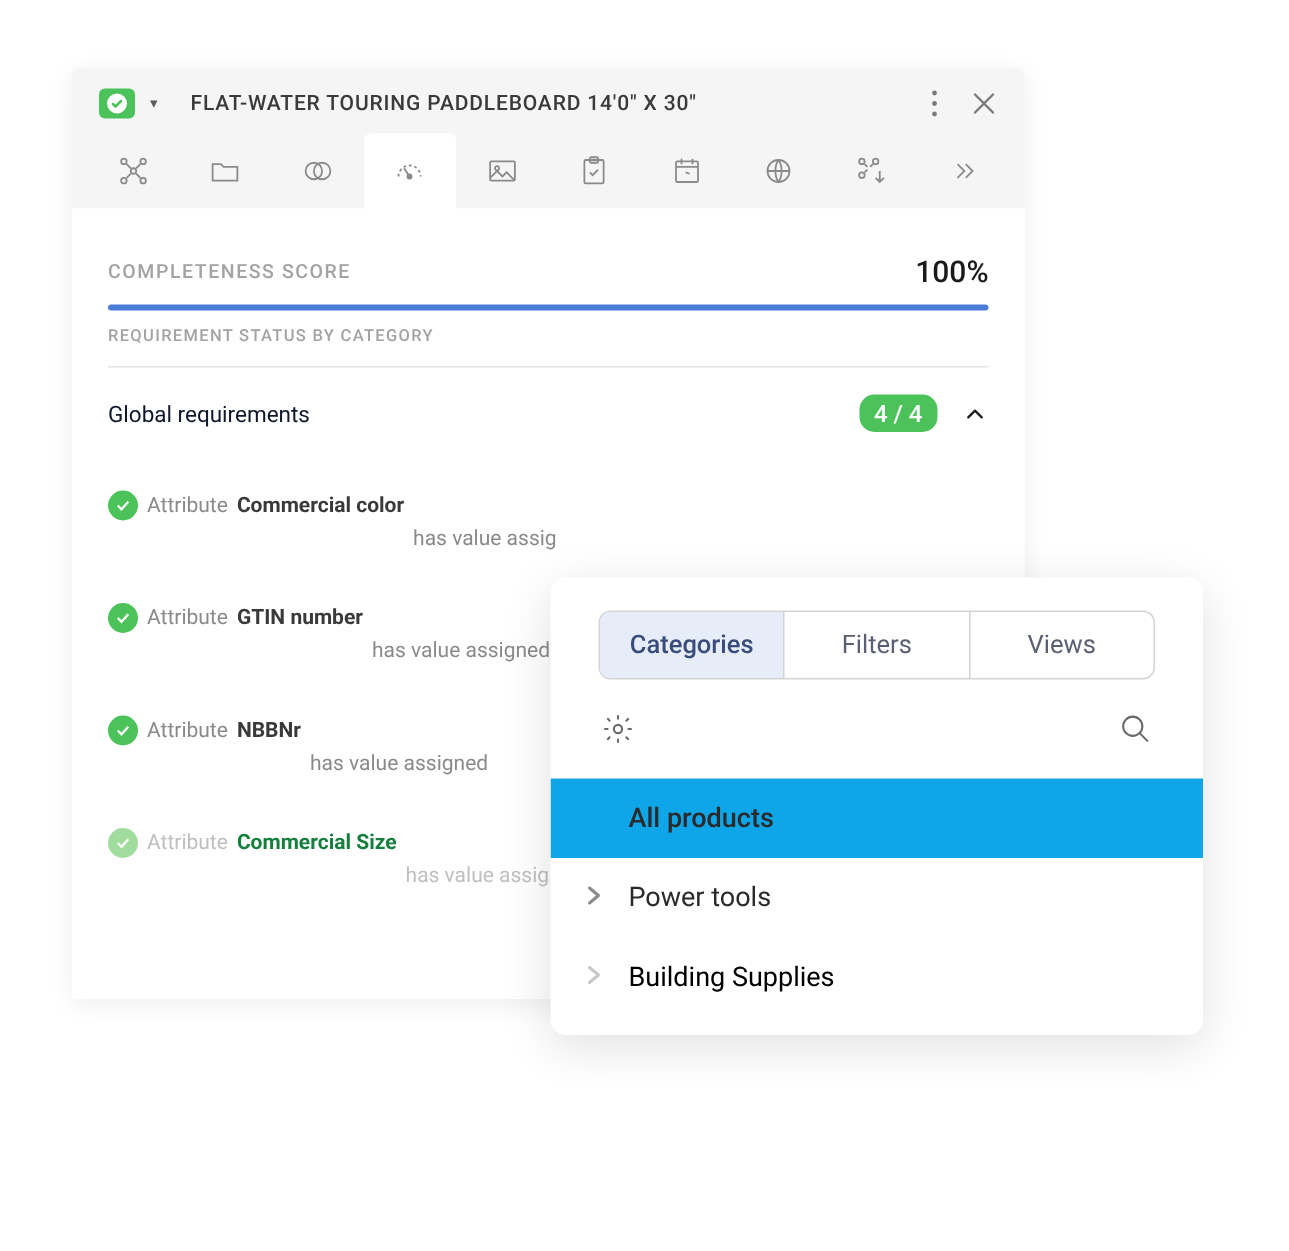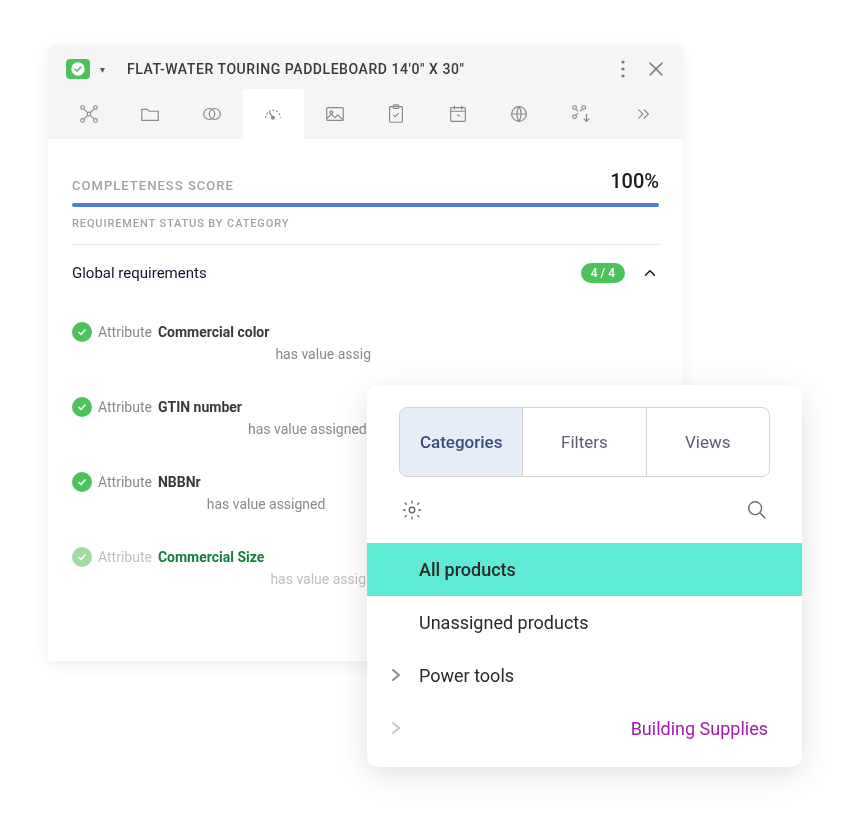--- a/index.html
+++ b/index.html
@@ -96,21 +96,21 @@
 
     
     .body {
       padding: 30px 24px 60px 24px;
       background: #fff;
     }
 
     .score-row {
       display: flex;
       justify-content: space-between;
-      align-items: flex-end;
+      align-items: center;
       margin-bottom: 10px;
     }
     .score-label {
       font-size: 13px;
       font-weight: 500;
       letter-spacing: 0.08em;
       color: #a3a3a3;
     }
     .score-value {
       font-size: 20px;
@@ -152,21 +152,21 @@
       color: #0f172a;
     }
     .req-right {
       display: flex;
       align-items: center;
       gap: 16px;
     }
     .req-badge {
       background: #4cc35a;
       color: #fff;
-      font-size: 12px;
+      font-size: 16px;
       font-weight: 500;
       padding: 3px 10px;
       border-radius: 10px;
     }
     .chevron-up {
       width: 18px;
       height: 18px;
       color: #1a1a1a;
     }
 
@@ -216,21 +216,21 @@
     }
     .tabs {
       display: flex;
       border: 1px solid #d4d4d4;
       border-radius: 8px;
       overflow: hidden;
     }
     .tab {
       flex: 1;
       text-align: center;
-      padding: 24px 0;
+      padding: 12px 0;
       font-size: 17px;
       color: #5a6072;
       cursor: pointer;
     }
     .tab.active {
       background: #e6edf9;
       color: #3a4d7a;
       font-weight: 500;
     }
     .tab + .tab {
@@ -257,31 +257,30 @@
     .list-item {
       display: flex;
       align-items: center;
       padding: 16px 34px 16px 52px;
       font-size: 18px;
       color: #2a2a2a;
       cursor: pointer;
       position: relative;
     }
     .list-item.selected {
-      background: #5eead4;
+      background: #0ea5e9;
       font-weight: 500;
     }
     .list-item .expand {
       position: absolute;
       left: 24px;
       color: #8a8a8a;
     }
     .list-item.faded {
-      color: #a21caf;
-      justify-content: flex-end;
+      color: #000000;
     }
     .list-item.faded .expand {
       color: #c8c8c8;
     }
   </style>
 </head>
 <body>
 
 <div class="panel">
 
@@ -465,23 +464,20 @@
           <circle cx="10" cy="10" r="7"></circle>
           <path d="M21 21l-6-6"></path>
         </svg>
     </div>
   </div>
   <div class="list" id="popup-list">
       <div class="list-item selected">
         <span>All products</span>
       </div>
       <div class="list-item">
-        <span>Unassigned products</span>
-      </div>
-      <div class="list-item">
         <span class="expand"><svg width="10" height="14" viewBox="0 0 10 14">
             <path d="M2 2l6 5-6 5" stroke="currentColor" stroke-width="2" fill="none" stroke-linecap="round" stroke-linejoin="round"></path>
           </svg></span>
         <span>Power tools</span>
       </div>
       <div class="list-item faded">
         <span class="expand"><svg width="10" height="14" viewBox="0 0 10 14">
             <path d="M2 2l6 5-6 5" stroke="currentColor" stroke-width="2" fill="none" stroke-linecap="round" stroke-linejoin="round"></path>
           </svg></span>
         <span>Building Supplies</span>

